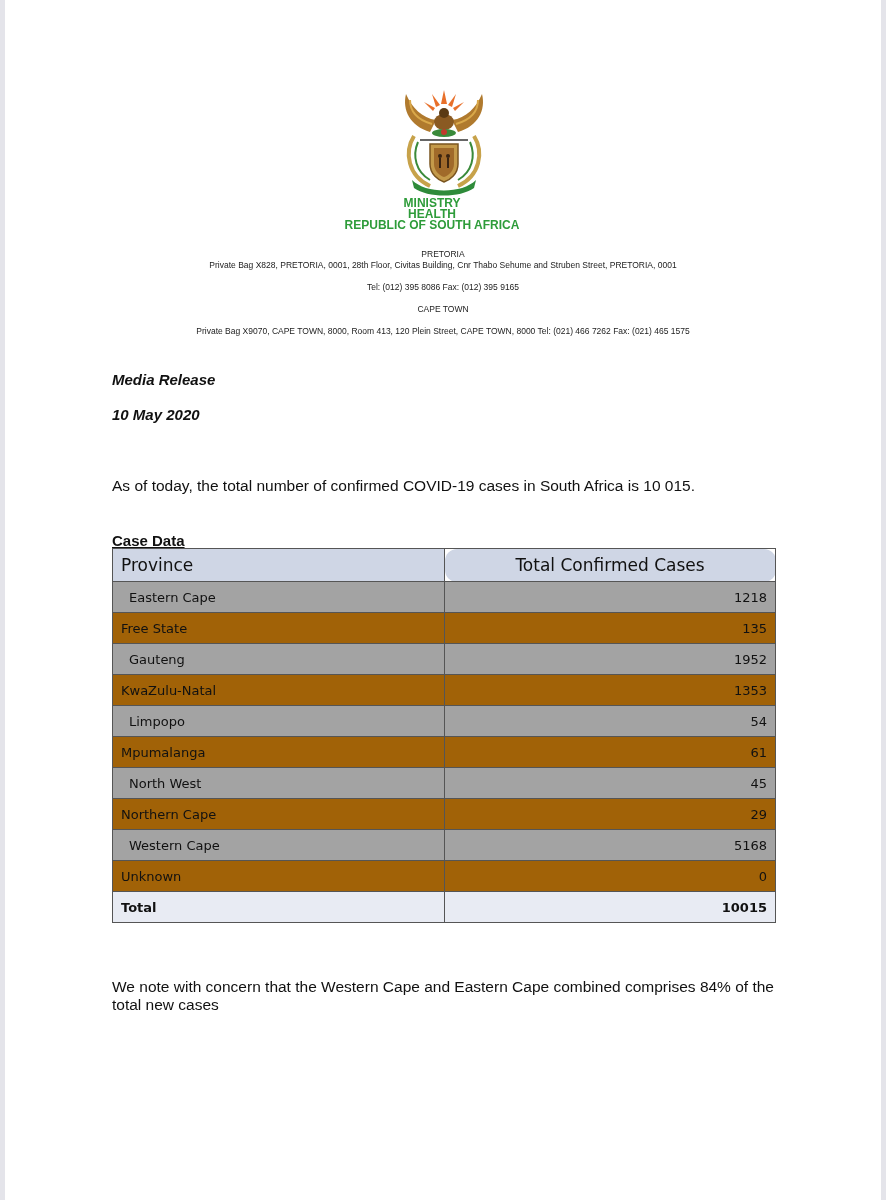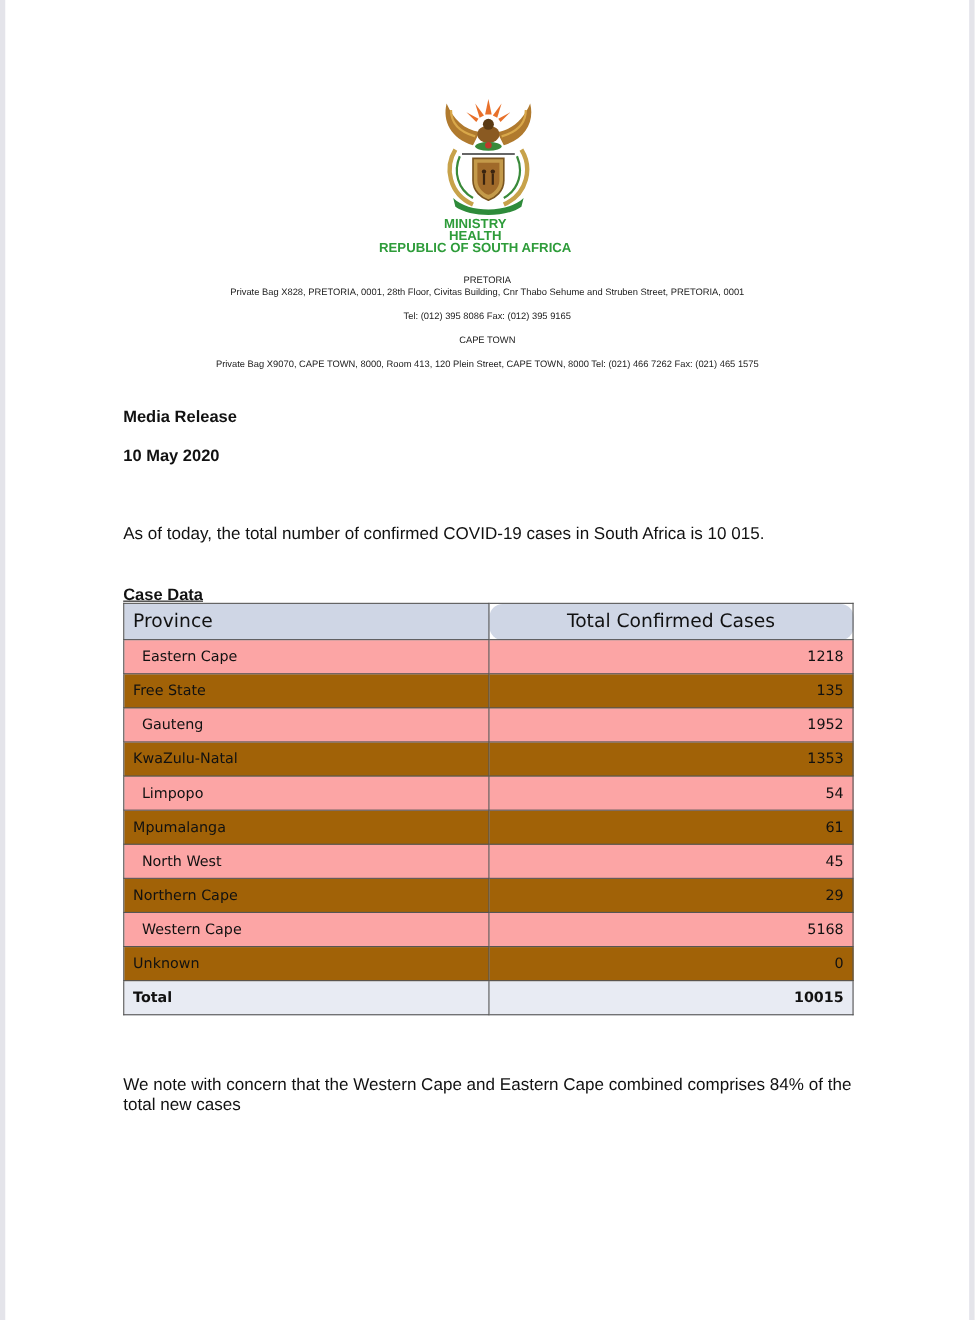--- a/index.html
+++ b/index.html
@@ -9,37 +9,37 @@
     font-family: "Liberation Sans", sans-serif; color: #1a1a1a;
   }
   .edge-left { position: absolute; left: 0; top: 0; width: 5px; height: 1200px; background: #e4e4ea; }
   .edge-right { position: absolute; right: 0; top: 0; width: 5px; height: 1200px; background: #e4e4ea; }
   .page { position: absolute; left: 5px; top: 0; width: 876px; height: 1200px; background: #fff; }
 
   .crest { position: absolute; left: 400px; top: 86px; width: 88px; height: 110px; }
   .ministry-block { position: absolute; left: 0; width: 864px; text-align: center; color: #2e9c3a; font-weight: bold; font-size: 12px; line-height: 11px; top: 198px; }
   .center-line { position: absolute; left: 0; width: 886px; text-align: center; font-size: 8.5px; color: #222; }
 
-  .heading { position: absolute; left: 112px; font-weight: bold; font-size: 15px; color: #111; }
+  .heading { position: absolute; left: 112px; font-weight: bold; font-size: 15px; color: #111; font-style: italic; }
   .para { position: absolute; left: 112px; font-size: 15.5px; color: #111; }
   .para b { font-weight: normal; }
   .case-title { position: absolute; left: 112px; top: 512px; font-weight: bold; font-size: 15px; text-decoration: underline; color: #111; margin-top: 20px; }
 
   table.cases {
     position: absolute; left: 112px; top: 548px; width: 664px;
     border-collapse: collapse; font-family: "DejaVu Sans", sans-serif; font-size: 13px; color: #111;
   }
   table.cases td, table.cases th {
     border: 1.5px solid #555; height: 31px; padding: 0 8px; box-sizing: border-box;
   }
   table.cases th { font-weight: normal; background: #cfd6e5; font-size: 17px; height: 33px; }
   table.cases th.prov { text-align: left; width: 332px; }
   table.cases th.val { text-align: center; border-radius: 12px; }
   table.cases td.val { text-align: right; }
-  table.cases tr.odd td { background: #fca5a5; padding-left: 16px; }
+  table.cases tr.odd td { background: #a3a3a3; padding-left: 16px; }
   table.cases tr.even td { background: #a16207; }
   table.cases tr.total td { font-weight: bold; background: #e8ebf3; }
 </style>
 </head>
 <body>
 
 <div class="edge-left"></div>
 <div class="edge-right"></div>
 
 <div class="page"></div>

